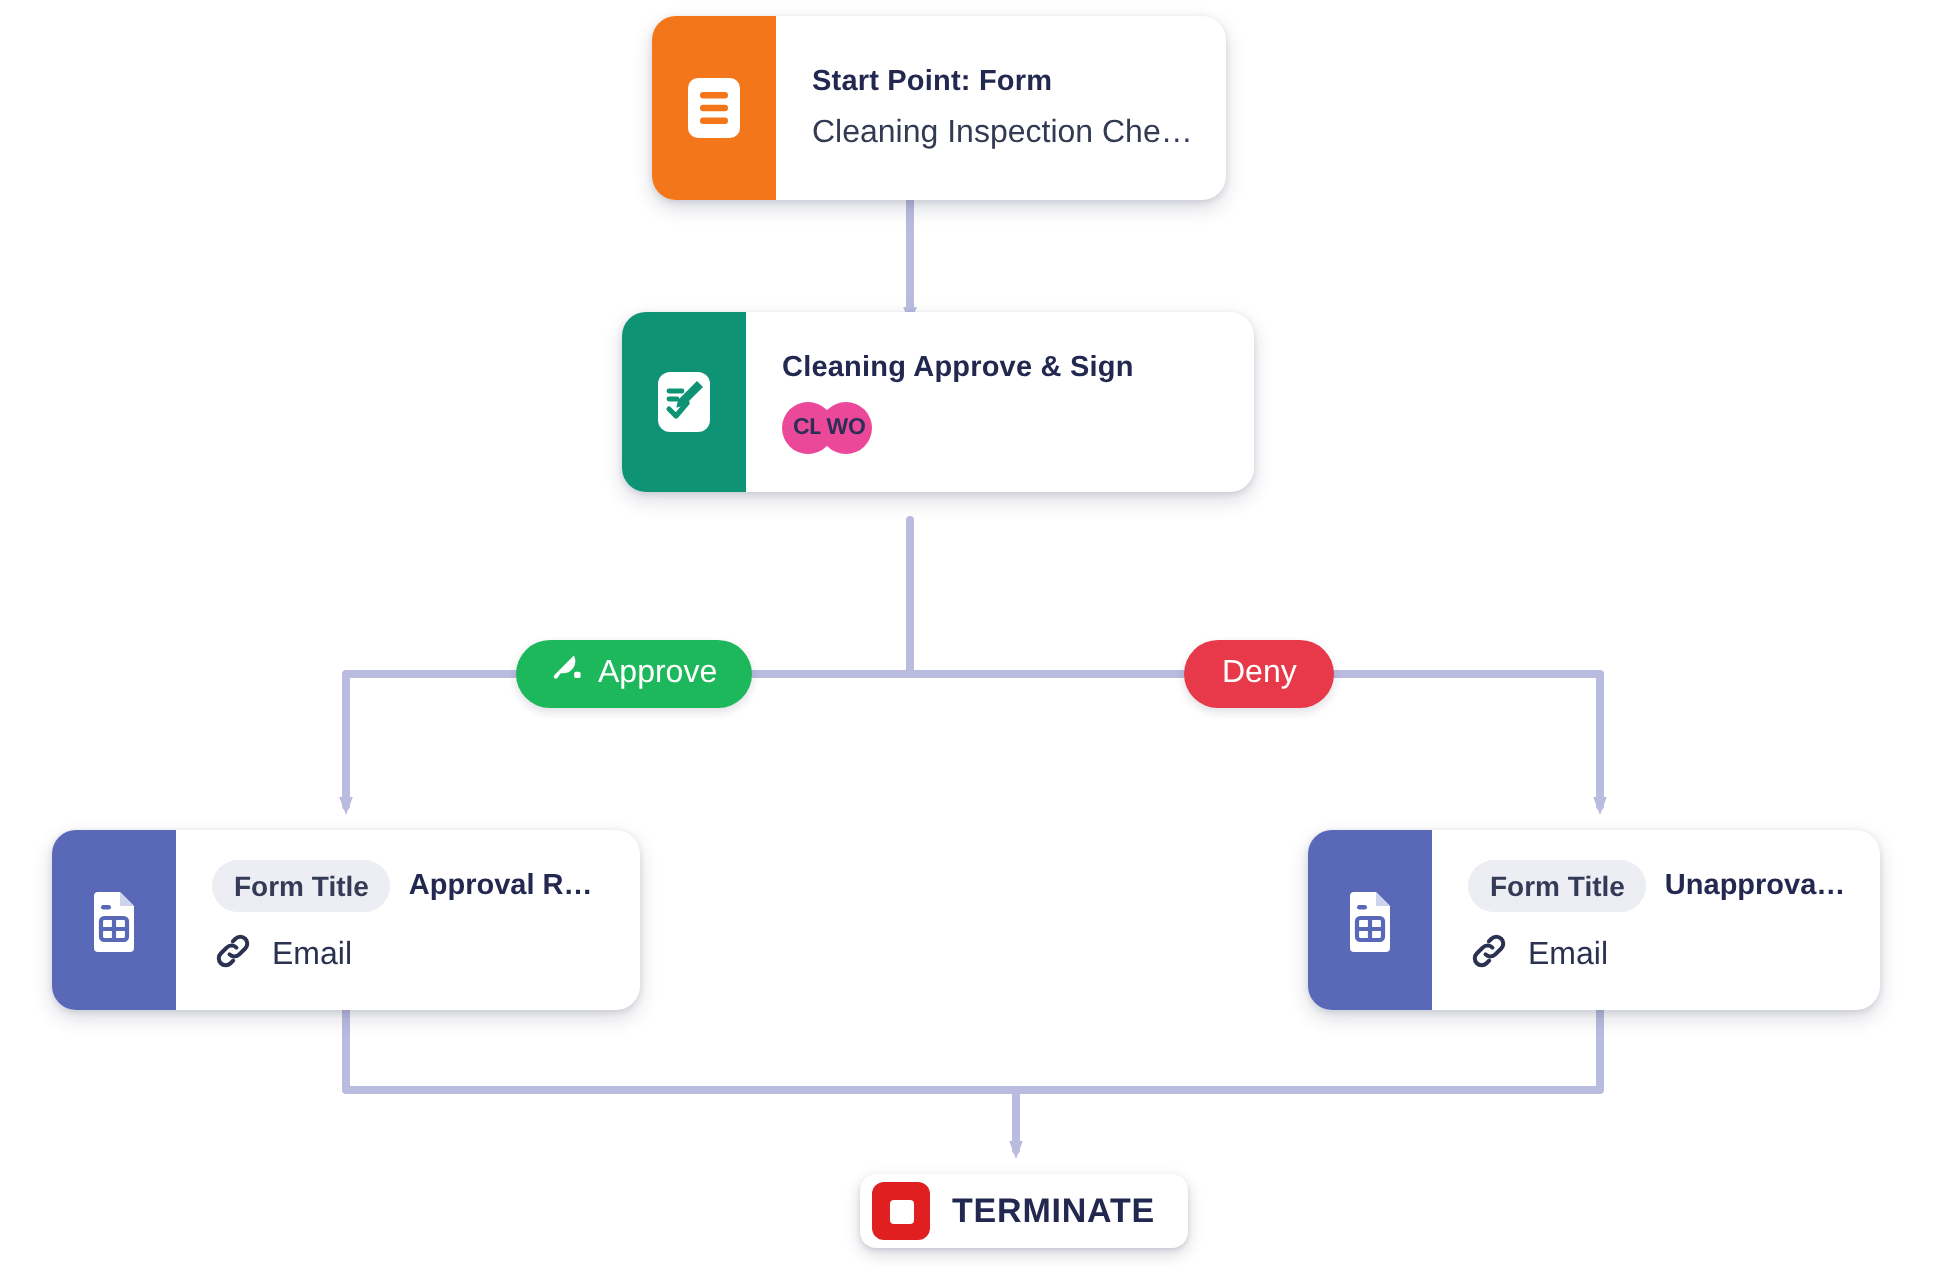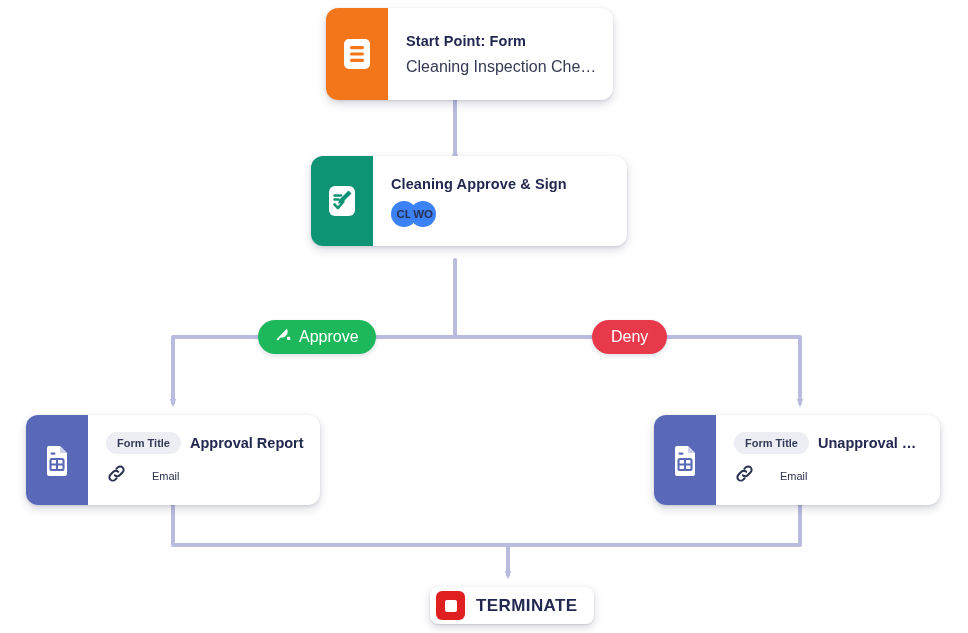--- a/index.html
+++ b/index.html
@@ -80,65 +80,64 @@
   #node-start     { left: 326px; top: 8px;   width: 287px; height: 92px; }
   #node-approve   { left: 311px; top: 156px; width: 316px; height: 90px; }
   #node-left      { left: 26px;  top: 415px; width: 294px; height: 90px; }
   #node-right     { left: 654px; top: 415px; width: 286px; height: 90px; }
 
   
   .avatars { display: flex; align-items: center; }
   .avatar {
     width: 26px; height: 26px;
     border-radius: 50%;
-    background: #3b82f6;
+    background: #ec4899;
     color: #2a2f55;
     font-size: 11.5px;
     font-weight: bold;
     display: flex;
     align-items: center;
     justify-content: center;
     letter-spacing: -.2px;
   }
   .avatar + .avatar { margin-left: -7px; }
 
   
   .form-row {
     display: flex;
     align-items: center;
     gap: 9px;
     min-width: 0;
   }
   .chip {
     background: #eceef4;
     color: #343b57;
-    font-size: 11px;
+    font-size: 14px;
     font-weight: bold;
     padding: 5px 11px;
     border-radius: 14px;
     white-space: nowrap;
     flex: 0 0 auto;
   }
   .form-value {
     font-size: 14.5px;
     font-weight: bold;
     color: #232850;
     white-space: nowrap;
     overflow: hidden;
     text-overflow: ellipsis;
   }
   .email-row {
     display: flex;
     align-items: center;
     gap: 9px;
   }
   .email-text {
-    font-size: 11px;
+    font-size: 16px;
     color: #2b3150;
-    margin-left: 16px;
   }
 
   
   .pill {
     position: absolute;
     display: flex;
     align-items: center;
     gap: 7px;
     height: 34px;
     padding: 0 17px;

